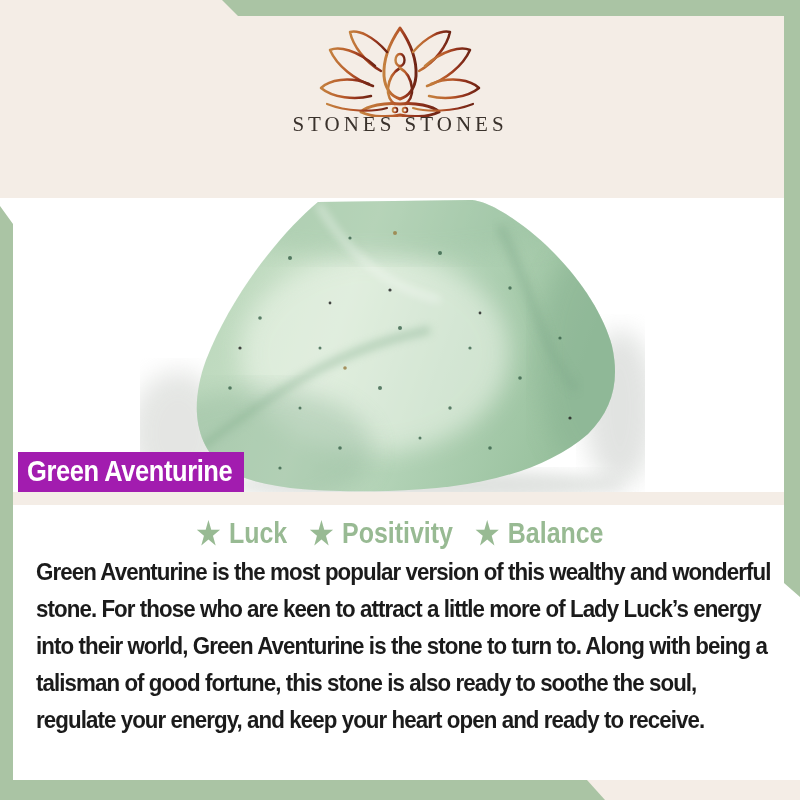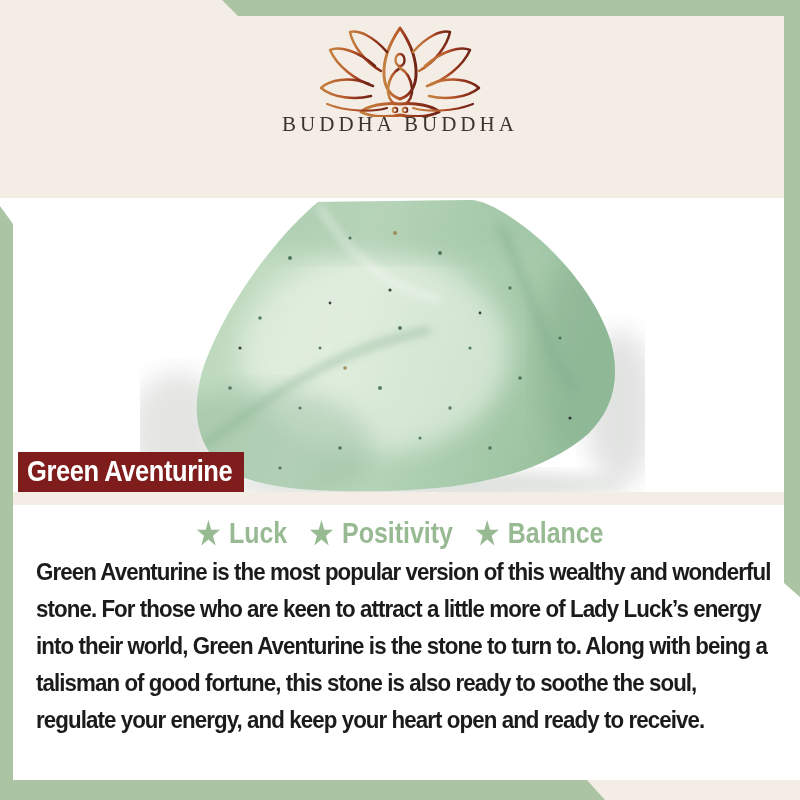--- a/index.html
+++ b/index.html
@@ -26,21 +26,21 @@
     transform:scaleX(.78);transform-origin:50% 0;white-space:nowrap;
   }
 
   
   .photo-panel{
     position:absolute;left:0;top:198px;width:800px;height:294px;background:#ffffff;
     clip-path:polygon(0 0,784px 0,784px 294px,13px 294px,13px 26px,0 8px);
   }
   .stone-svg{position:absolute;left:140px;top:0;width:505px;height:294px;}
   .stone-label-band{
-    position:absolute;left:18px;top:254px;width:226px;height:44px;background:#7f1d1d;
+    position:absolute;left:18px;top:254px;width:226px;height:44px;background:#a21caf;
   }
   .stone-label{
     position:absolute;left:9px;top:0;line-height:38px;color:#ffffff;
     font-size:30px;font-weight:bold;letter-spacing:-.5px;white-space:nowrap;
     transform:scaleX(.85);transform-origin:0 50%;
   }
 
   
   .mid-strip{position:absolute;left:13px;top:492px;width:771px;height:13px;background:#f4ede6;}
 
@@ -105,21 +105,21 @@
           <path stroke-width="2.2" d="M12,82 C32,90 58,90 72,86"></path>
 
           <path stroke-width="2.5" d="M98,30 C112,14 126,8 135,10 C132,24 120,40 104,49"></path>
           <path stroke-width="2.5" d="M110,44 C128,28 146,24 155,28 C148,44 130,58 112,64"></path>
           <path stroke-width="2.5" d="M116,62 C136,54 156,58 164,66 C152,76 130,78 114,74"></path>
           <path stroke-width="2.2" d="M158,82 C138,90 112,90 98,86"></path>
         </g>
       </svg>
     </div>
 
-    <div class="brand-name">BUDDHA BUDDHA</div>
+    <div class="brand-name">STONES STONES</div>
 
   </div>
 
   <div class="photo-panel">
 
     <svg class="stone-svg" viewBox="0 0 505 294" aria-hidden="true">
       <defs>
         <linearGradient id="stoneBase" x1="0" y1="0" x2="1" y2="0.25">
           <stop offset="0" stop-color="#b7d5b8"></stop>
           <stop offset="0.42" stop-color="#cbe2ca"></stop>

